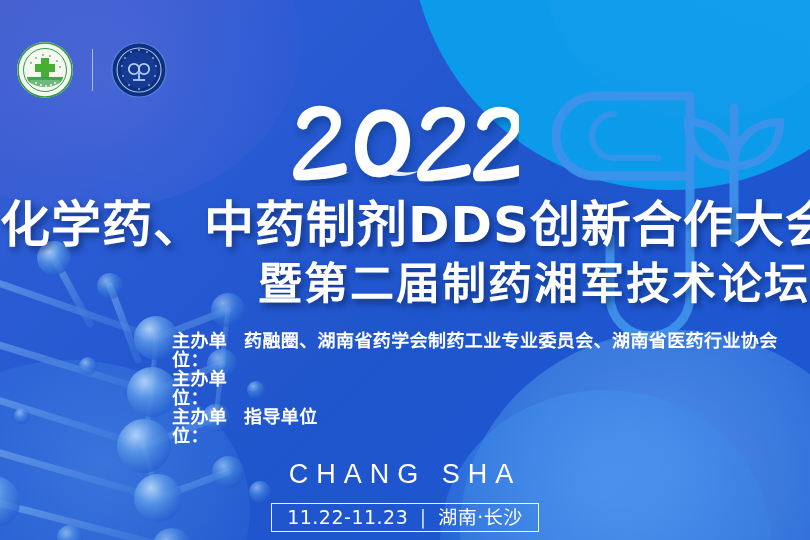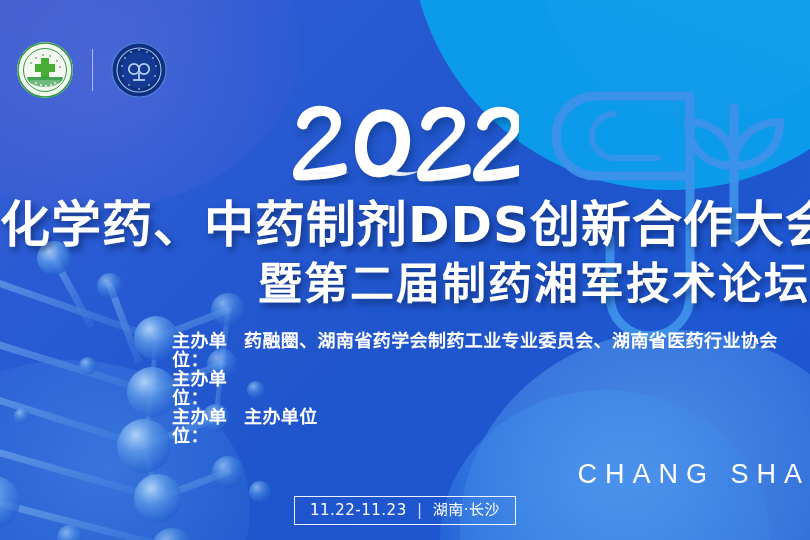--- a/index.html
+++ b/index.html
@@ -182,29 +182,28 @@
     text-align: center;
     z-index: 18;
   }
   .city-name {
     font-family: "Liberation Sans", "DejaVu Sans", sans-serif;
     font-size: 27px;
     font-weight: 400;
     letter-spacing: 8px;
     color: #ffffff;
     line-height: 30px;
-    text-align: right;
   }
   .date-box {
     display: inline-block;
-    margin-top: 7px;
+    margin-top: 14px;
     border: 1px solid rgba(255,255,255,0.92);
     padding: 4px 15px 5px 15px;
     font-family: "DejaVu Sans", "Liberation Sans", sans-serif;
-    font-size: 15px;
+    font-size: 19px;
     font-weight: 400;
     color: #ffffff;
     letter-spacing: 0.5px;
     line-height: 18px;
     white-space: nowrap;
   }
   .date-sep {
     opacity: 0.8;
     padding: 0 5px;
   }
@@ -387,21 +386,21 @@
   <div class="org-block">
     <div class="org-row">
       <span class="org-label">主办单位：</span>
       <span class="org-value">药融圈、湖南省药学会制药工业专业委员会、湖南省医药行业协会</span>
     </div>
     <div class="org-row">
       <span class="org-label">主办单位：</span>
     </div>
     <div class="org-row">
       <span class="org-label">主办单位：</span>
-      <span class="org-value">主办单位</span>
+      <span class="org-value">指导单位</span>
     </div>
   </div>
 
   <div class="city-wrap">
     <div class="city-name">CHANG SHA</div>
     <div class="date-box">
       <span>11.22-11.23</span>
       <span class="date-sep">|</span>
       <span>湖南·长沙</span>
     </div>

